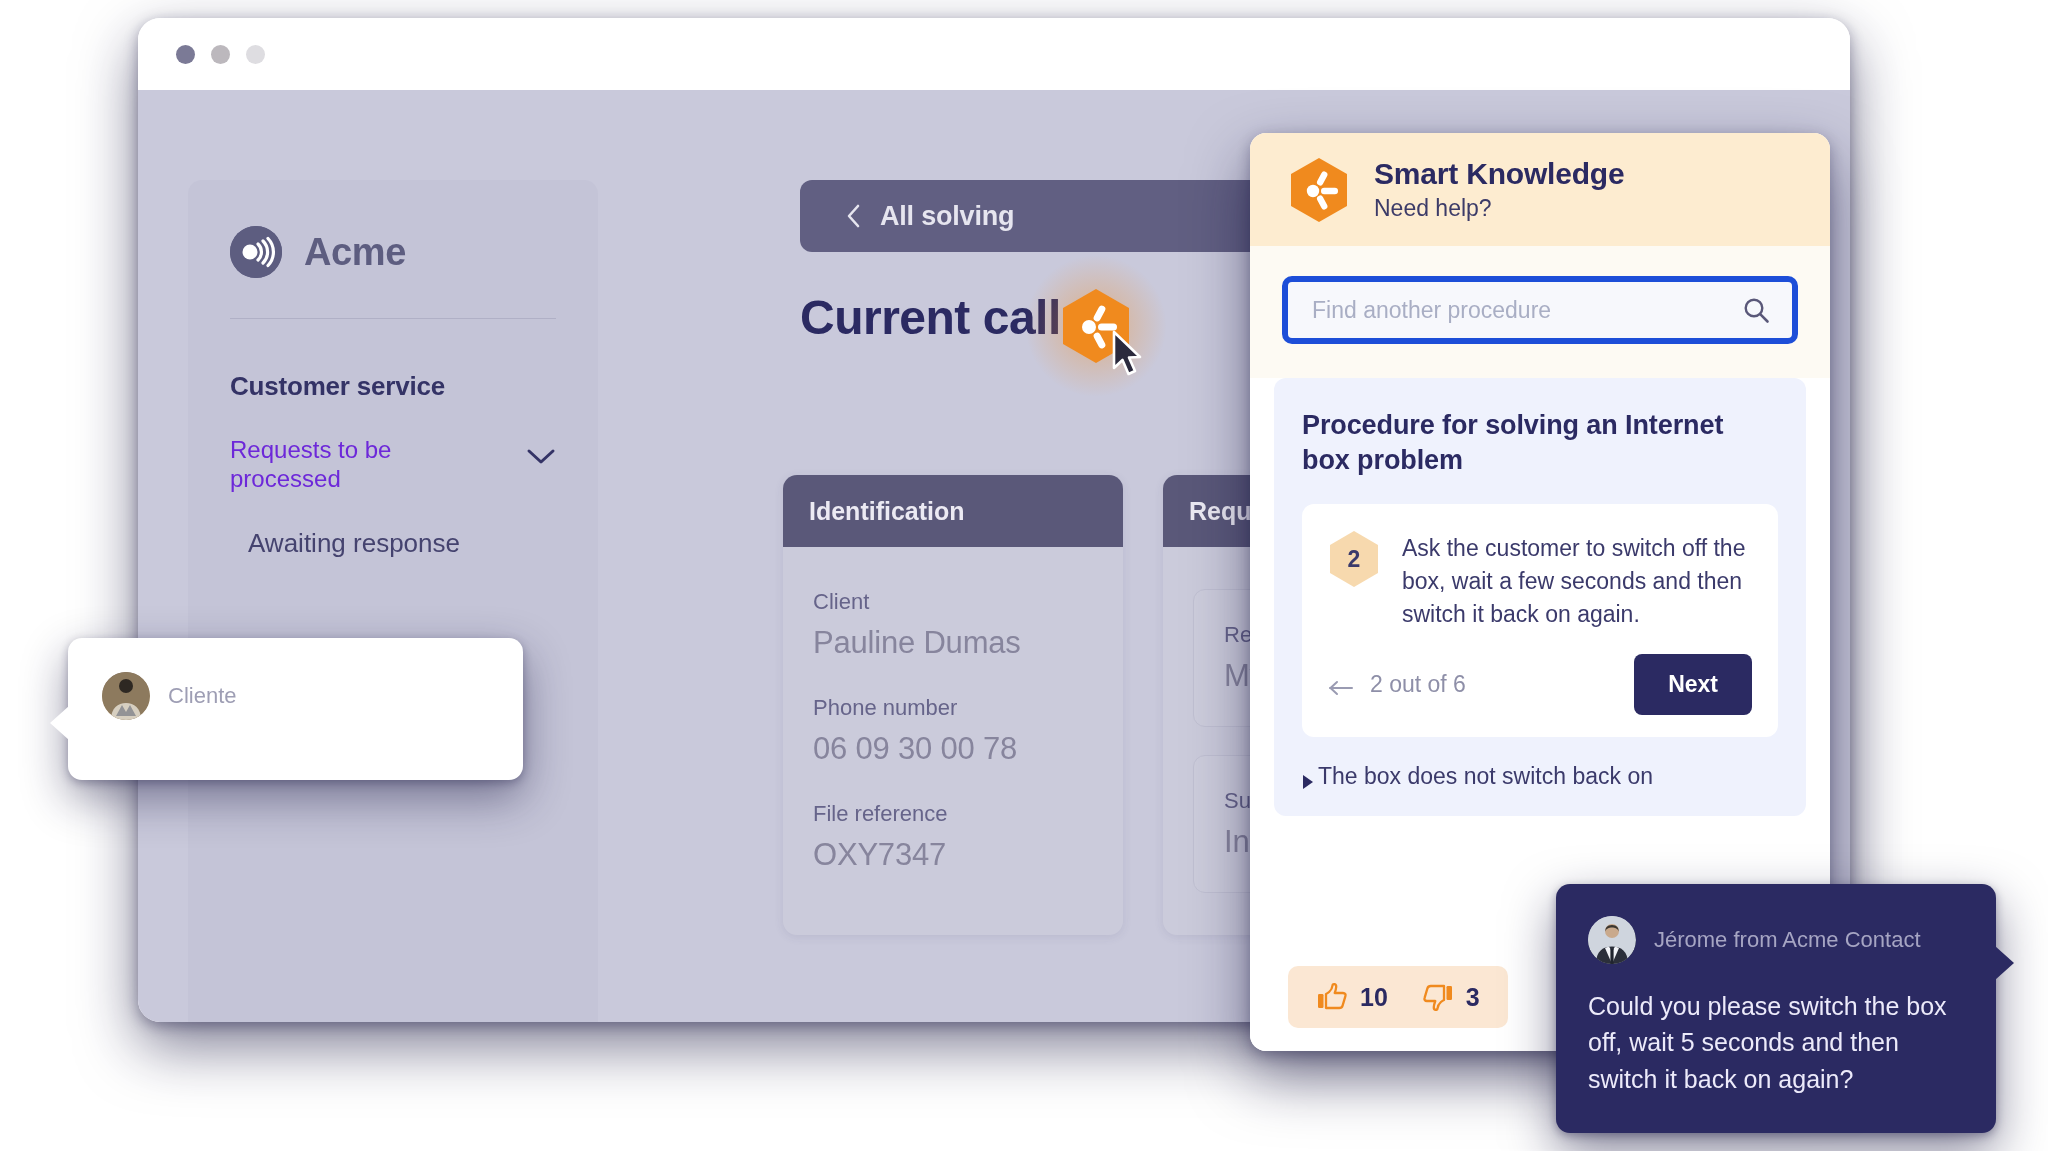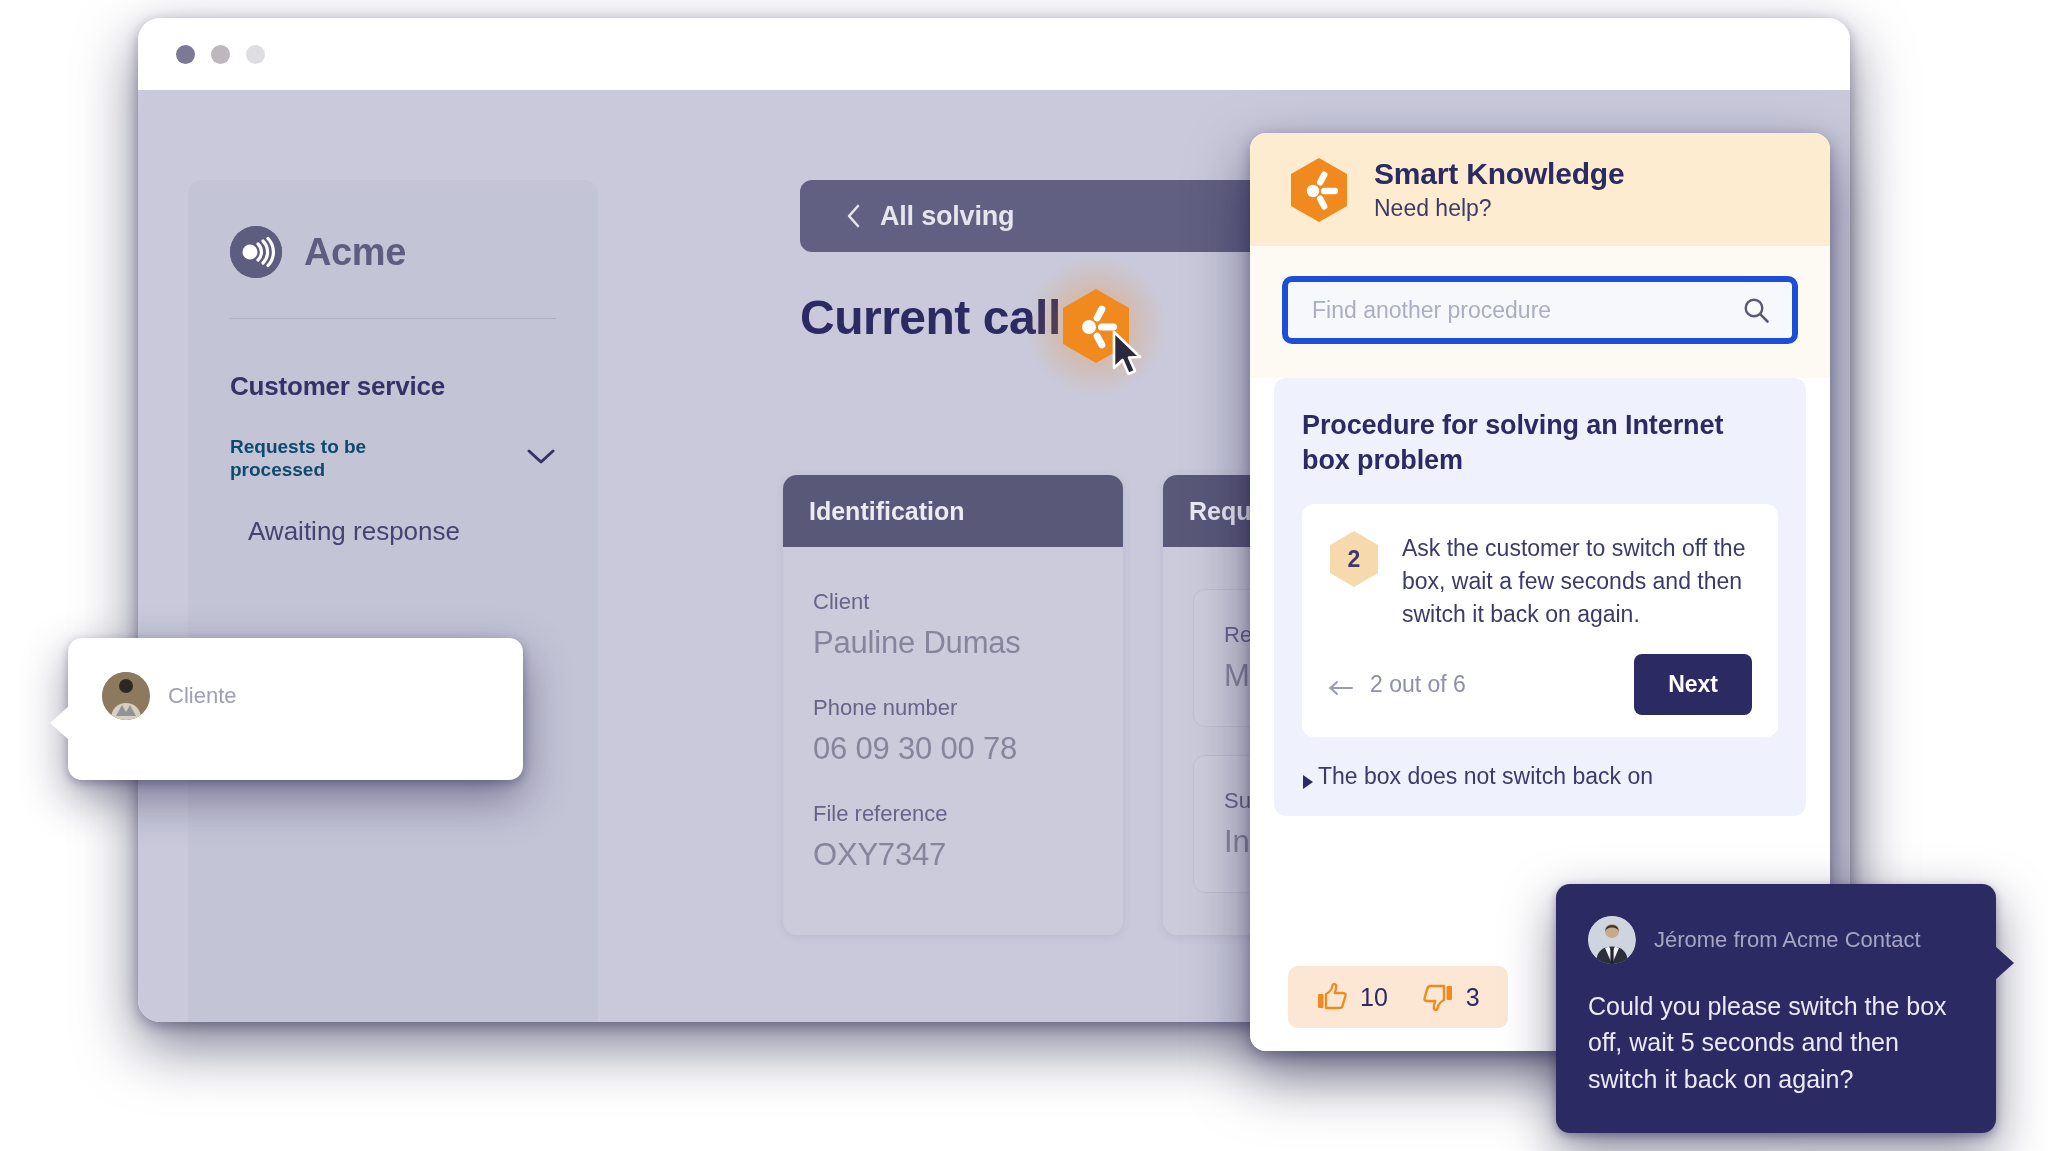--- a/index.html
+++ b/index.html
@@ -98,23 +98,23 @@
     letter-spacing: -0.2px;
   }
   .nav-group {
     margin-top: 34px;
     display: flex;
     align-items: flex-start;
     justify-content: space-between;
     gap: 16px;
   }
   .nav-group-label {
-    font-size: 19px;
-    font-weight: 700;
-    color: #0c4a6e;
+    font-size: 24px;
+    font-weight: 400;
+    color: #6d28d9;
     line-height: 1.2;
     max-width: 230px;
   }
   .chev {
     flex: 0 0 auto;
     margin-top: 12px;
     width: 30px; height: 18px;
   }
   .nav-sub {
     margin-top: 34px;
@@ -381,21 +381,21 @@
   .vote-pill {
     background: #fbe7d3;
     border-radius: 10px;
     height: 62px;
     display: flex;
     align-items: center;
     gap: 16px;
     padding: 0 28px;
   }
   .vote-item { display: flex; align-items: center; gap: 12px; }
-  .vote-count { font-size: 25px; font-weight: 400; color: #2b2a62; }
+  .vote-count { font-size: 25px; font-weight: 700; color: #2b2a62; }
   .thumb { width: 32px; height: 32px; }
 
   
   .bubble-client {
     position: absolute;
     left: 68px;
     top: 638px;
     width: 455px;
     background: #ffffff;
     border-radius: 14px;

